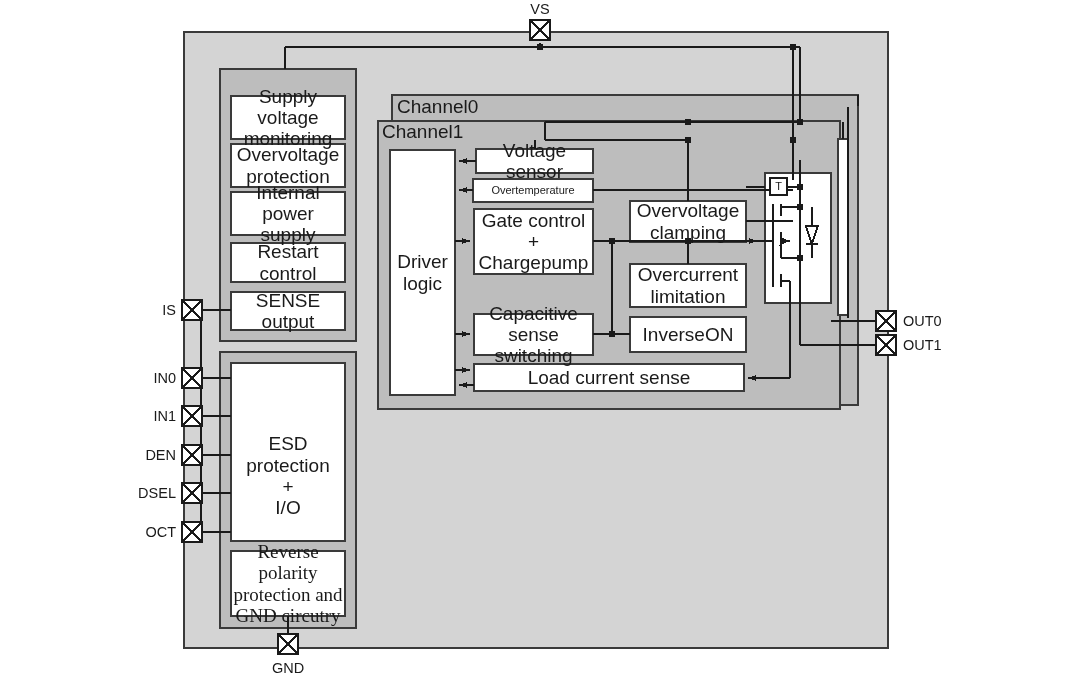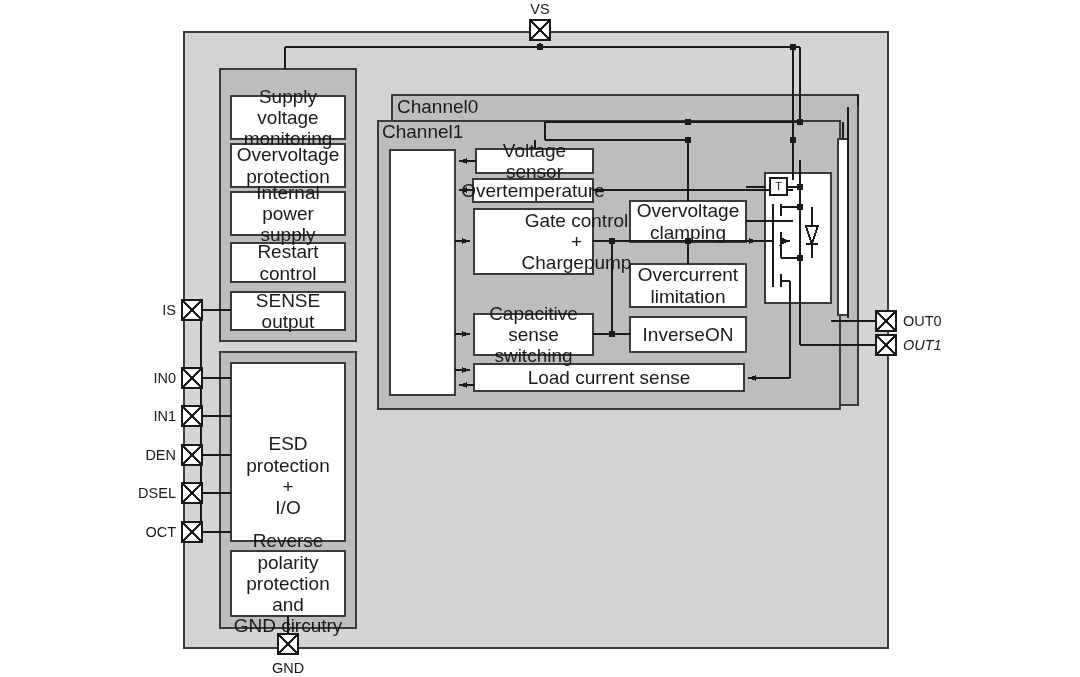--- a/index.html
+++ b/index.html
@@ -219,45 +219,47 @@
 </svg>
 
 <div class="pinlbl" style="left:520px;top:0px;width:40px;height:18px;justify-content:center;">VS</div>
 <div class="pinlbl" style="left:140px;top:301px;width:36px;height:18px;justify-content:flex-end;">IS</div>
 <div class="pinlbl" style="left:130px;top:369px;width:46px;height:18px;justify-content:flex-end;">IN0</div>
 <div class="pinlbl" style="left:130px;top:407px;width:46px;height:18px;justify-content:flex-end;">IN1</div>
 <div class="pinlbl" style="left:124px;top:446px;width:52px;height:18px;justify-content:flex-end;">DEN</div>
 <div class="pinlbl" style="left:118px;top:484px;width:58px;height:18px;justify-content:flex-end;">DSEL</div>
 <div class="pinlbl" style="left:124px;top:523px;width:52px;height:18px;justify-content:flex-end;">OCT</div>
 <div class="pinlbl" style="left:903px;top:312px;width:60px;height:18px;">OUT0</div>
-<div class="pinlbl" style="left:903px;top:336px;width:60px;height:18px;font-style:italic;">OUT1</div>
+<div class="pinlbl" style="left:903px;top:336px;width:60px;height:18px;">OUT1</div>
 <div class="pinlbl" style="left:268px;top:659px;width:40px;height:18px;justify-content:center;">GND</div>
 
 <div class="lbl" style="left:231px;top:96px;width:114px;height:43px;">Supply voltage
 monitoring</div>
 <div class="lbl" style="left:231px;top:144px;width:114px;height:43px;">Overvoltage
 protection</div>
 <div class="lbl" style="left:231px;top:192px;width:114px;height:43px;">Internal power
 supply</div>
 <div class="lbl" style="left:231px;top:243px;width:114px;height:39px;">Restart control</div>
 <div class="lbl" style="left:231px;top:292px;width:114px;height:38px;">SENSE output</div>
 
 <div class="lbl" style="left:231px;top:363px;width:114px;height:178px;margin-top:24px;">ESD protection
 +
 I/O</div>
-<div class="lbl" style="left:231px;top:551px;width:114px;height:65px;">Reverse polarity
+<div class="lbl" style="left:231px;top:551px;width:114px;height:65px;font-family:Liberation Serif, serif;">Reverse polarity
 protection and
 GND circutry</div>
 
 <div class="lbl" style="left:397px;top:98px;width:120px;height:18px;justify-content:flex-start;text-align:center;">Channel0</div>
 <div class="lbl" style="left:382px;top:123px;width:120px;height:18px;justify-content:flex-start;text-align:left;">Channel1</div>
 
+<div class="lbl" style="left:390px;top:150px;width:65px;height:245px;">Driver
+logic</div>
 <div class="lbl" style="left:476px;top:149px;width:117px;height:24px;">Voltage sensor</div>
-<div class="lbl" style="left:473px;top:179px;width:120px;height:23px;font-size:19px;">Overtemperature</div>
-<div class="lbl" style="left:474px;top:209px;width:119px;height:65px;padding-left:43px;">Gate control
+<div class="lbl" style="left:473px;top:179px;width:120px;height:23px;font-size:11px;">Overtemperature</div>
+<div class="lbl" style="left:474px;top:209px;width:119px;height:65px;">Gate control
 +
 Chargepump</div>
 <div class="lbl" style="left:474px;top:314px;width:119px;height:41px;">Capacitive sense
 switching</div>
 <div class="lbl" style="left:630px;top:201px;width:116px;height:41px;">Overvoltage
 clamping</div>
 <div class="lbl" style="left:630px;top:264px;width:116px;height:43px;">Overcurrent
 limitation</div>
 <div class="lbl" style="left:630px;top:317px;width:116px;height:35px;">InverseON</div>
 <div class="lbl" style="left:474px;top:364px;width:270px;height:27px;">Load current sense</div>

